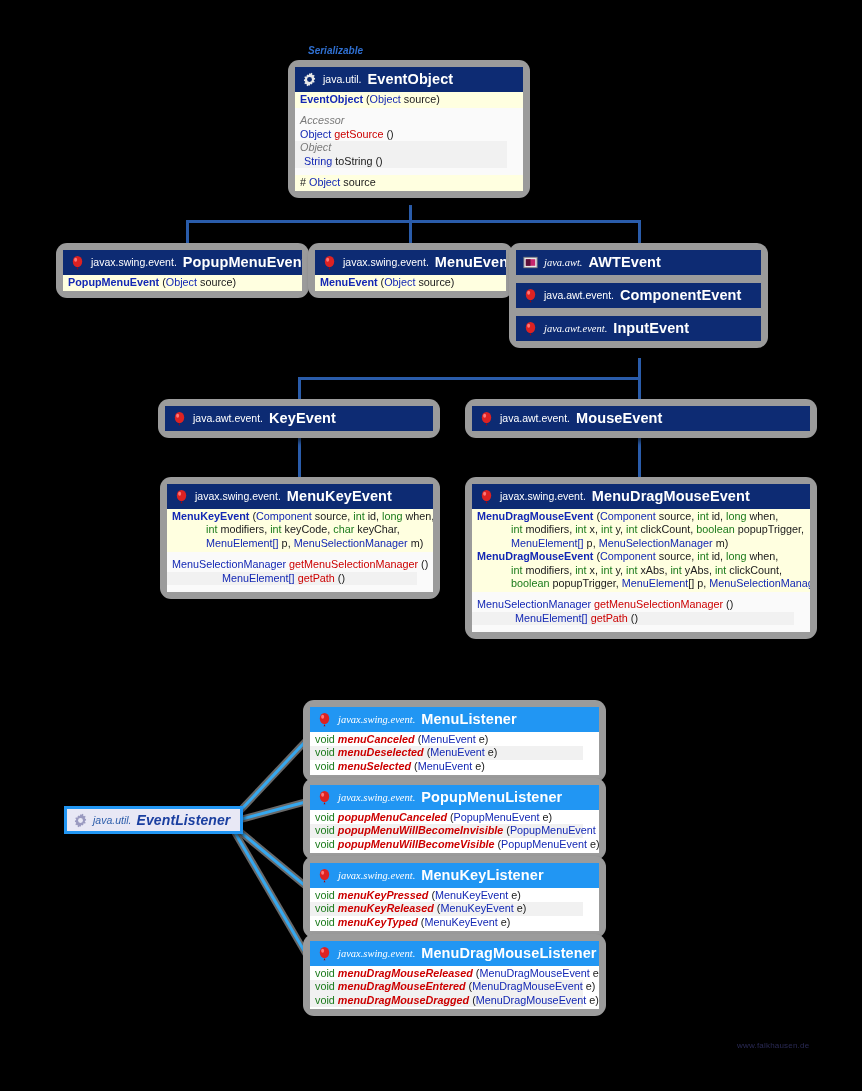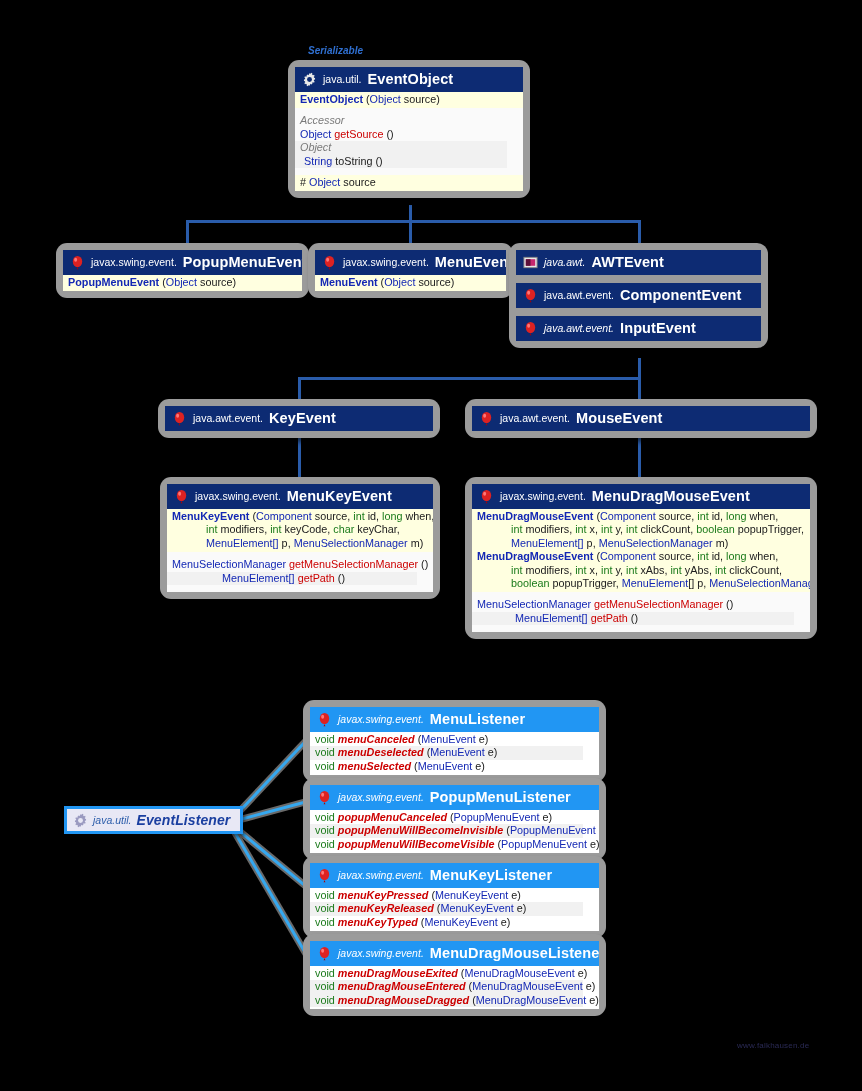--- a/index.html
+++ b/index.html
@@ -34,21 +34,21 @@
   .inner { background: #0d2b73; overflow: hidden; }
 
   .hdr {
     background: #0d2b73;
     padding: 4px 8px 5px 7px;
     display: flex; align-items: center; gap: 6px;
     white-space: nowrap;
   }
   .hdr.iface { background: #2196f3; }
   .pkg { font-size: 10.5px; color: #ffffff; font-weight: normal; }
-  .pkg.it { font-style: italic; }
+  .pkg.it { font-style: italic; font-family: Liberation Serif, serif; }
   .cls { font-size: 14.5px; color: #ffffff; font-weight: bold; letter-spacing:.1px; }
   .cls.it { }
 
   
   .comp { background: #ffffe0; padding: 1px 16px 2px 0; }
   .comp.ops { background: #fafafa; }
   .row { font-size: 10.8px; line-height: 13.4px; padding: 0 5px; white-space: nowrap; }
   .row.alt { background: #f1f1f1; }
   .sep { height: 5px; }
 
@@ -426,21 +426,21 @@
               <svg viewBox="0 0 16 16">
                 <ellipse cx="8" cy="7" rx="5" ry="6" fill="#d22"></ellipse>
                 <ellipse cx="6" cy="5" rx="1.6" ry="2.2" fill="#f77"></ellipse>
                 <path d="M8 13l-1 2.2h2z" fill="#a00"></path>
               </svg>
             </span>
             <span class="pkg it">javax.swing.event.</span>
             <span class="cls it">MenuDragMouseListener</span>
           </div>
           <div class="comp ops" style="background: rgb(255, 255, 255);">
-            <div class="row"><span class="t-green">void</span> <span class="t-red i b">menuDragMouseExited</span> <span class="t-dark">(</span><span class="t-blue">MenuDragMouseEvent</span><span class="t-dark"> e)</span></div>
+            <div class="row"><span class="t-green">void</span> <span class="t-red i b">menuDragMouseReleased</span> <span class="t-dark">(</span><span class="t-blue">MenuDragMouseEvent</span><span class="t-dark"> e)</span></div>
             <div class="row alt"><span class="t-green">void</span> <span class="t-red i b">menuDragMouseEntered</span> <span class="t-dark">(</span><span class="t-blue">MenuDragMouseEvent</span><span class="t-dark"> e)</span></div>
             <div class="row alt"><span class="t-green">void</span> <span class="t-red i b">menuDragMouseDragged</span> <span class="t-dark">(</span><span class="t-blue">MenuDragMouseEvent</span><span class="t-dark"> e)</span></div>
           </div>
         </div>
       </div>
     </div>
 
   <div class="watermark" style="left:737px; top:1041px;">www.falkhausen.de</div>
 </div>
 

